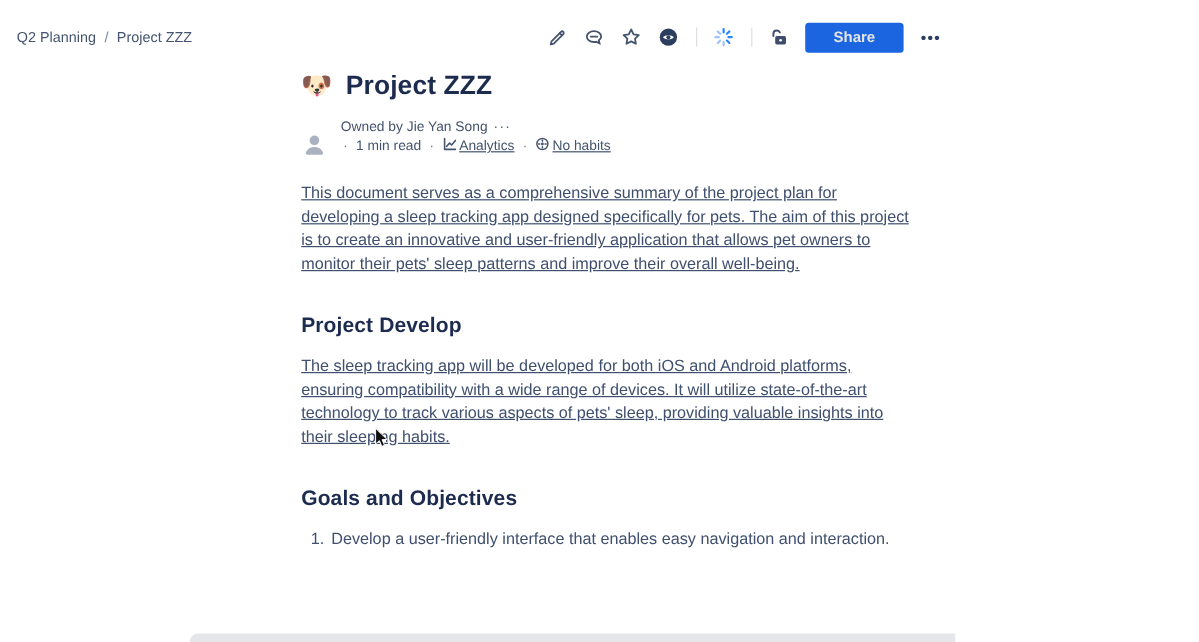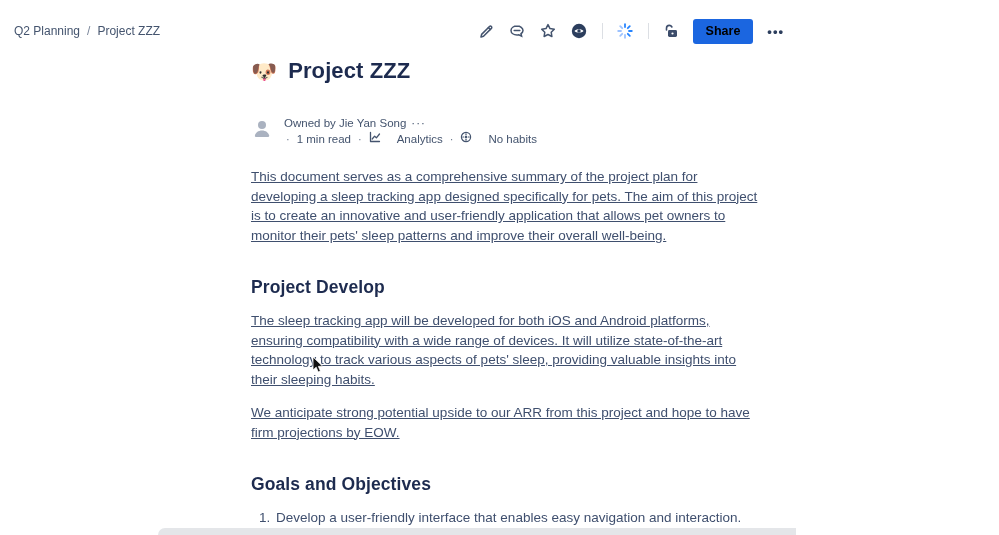--- a/index.html
+++ b/index.html
@@ -25,41 +25,41 @@
     position: absolute; right: 8px; top: 17px;
     display: flex; align-items: center; gap: 4px; height: 28px;
   }
   .icon-btn {
     width: 27px; height: 27px; display: flex; align-items: center; justify-content: center;
     border: none; background: transparent; border-radius: 3px; cursor: pointer; padding: 0;
   }
   .icon-btn svg { display: block; }
   .tb-divider { width: 1px; height: 16px; background: #dcdfe4; margin: 0 5px; }
   .share-btn {
-    background: var(--accent, #1b66e0); color: #000000; border: none; border-radius: 3px;
+    background: var(--accent, #1b66e0); color: #e5e5e5; border: none; border-radius: 3px;
     font-family: "Liberation Sans", sans-serif; font-size: 12.5px; font-weight: 700;
-    padding: 5px 13px; height: 25px; margin: 0 6px 0 4px; cursor: pointer;
+    padding: 5px 24px; height: 25px; margin: 0 6px 0 4px; cursor: pointer;
   }
   .more-btn {
     border: none; background: transparent; color: #2c3e5d; font-size: 13px; font-weight: 700;
     letter-spacing: 1px; cursor: pointer; padding: 2px 4px;
   }
 
   
   .content { position: absolute; left: 251px; top: 58px; width: 511px; }
 
   .title-row { display: flex; align-items: center; gap: 11px; }
   .title-emoji { font-size: 21px; line-height: 1; cursor: pointer; }
   .page-title { font-size: 22px; font-weight: 600; color: #1d2b4f; letter-spacing: 0.1px; }
 
-  .byline { display: flex; gap: 11px; margin-top: 32px; align-items: flex-start; }
+  .byline { display: flex; gap: 11px; margin-top: 15px; align-items: flex-end; }
   .avatar { width: 22px; height: 22px; border-radius: 50%; overflow: hidden; flex: none; margin-top: 1px; cursor: pointer; }
   .byline-meta { font-size: 11.5px; color: #44546e; line-height: 15px; }
   .byline-line { display: flex; align-items: center; gap: 5px; white-space: nowrap; }
-  .byline-link { display: inline-flex; align-items: center; gap: 16px; cursor: pointer; color: #44546e; }
+  .byline-link { display: inline-flex; align-items: center; gap: 2px; cursor: pointer; color: #44546e; text-decoration: underline; }
   .byline-dot { color: #6b778c; font-size: 11px; padding: 0 2px; }
   .owner-more { cursor: pointer; letter-spacing: 1px; color: #44546e; }
 
   .doc p { font-size: 13.5px; line-height: 19.5px; color: #3f4f6e; margin: 0 0 14px; text-decoration: underline; }
   .doc .intro { margin-top: 20px; }
   .doc h2 { font-size: 17.5px; font-weight: 600; color: #1d2b4f; margin: 32px 0 13px; letter-spacing: 0.1px; }
   .doc ol { margin: 0 0 14px 6px; padding-left: 17px; }
   .doc li { font-size: 13.5px; line-height: 19.5px; color: #3f4f6e; margin-bottom: 2px; padding-left: 2px; }
 
   
@@ -195,21 +195,20 @@
           </span>
         </div>
       </div>
     </div>
 
     <div class="doc">
       <p class="intro">This document serves as a comprehensive summary of the project plan for developing a sleep tracking app designed specifically for pets. The aim of this project is to create an innovative and user-friendly application that allows pet owners to monitor their pets' sleep patterns and improve their overall well-being.</p>
 
       <h2>Project Develop</h2>
       <p>The sleep tracking app will be developed for both iOS and Android platforms, ensuring compatibility with a wide range of devices. It will utilize state-of-the-art technology to track various aspects of pets' sleep, providing valuable insights into their sleeping habits.</p>
-      <p>We anticipate strong potential upside to our ARR from this project and hope to have firm projections by EOW.</p>
 
       <h2>Goals and Objectives</h2>
       <ol>
         <li>Develop a user-friendly interface that enables easy navigation and interaction.</li>
 
       </ol>
     </div>
   </div>
 
   <div class="below-fold"></div>

